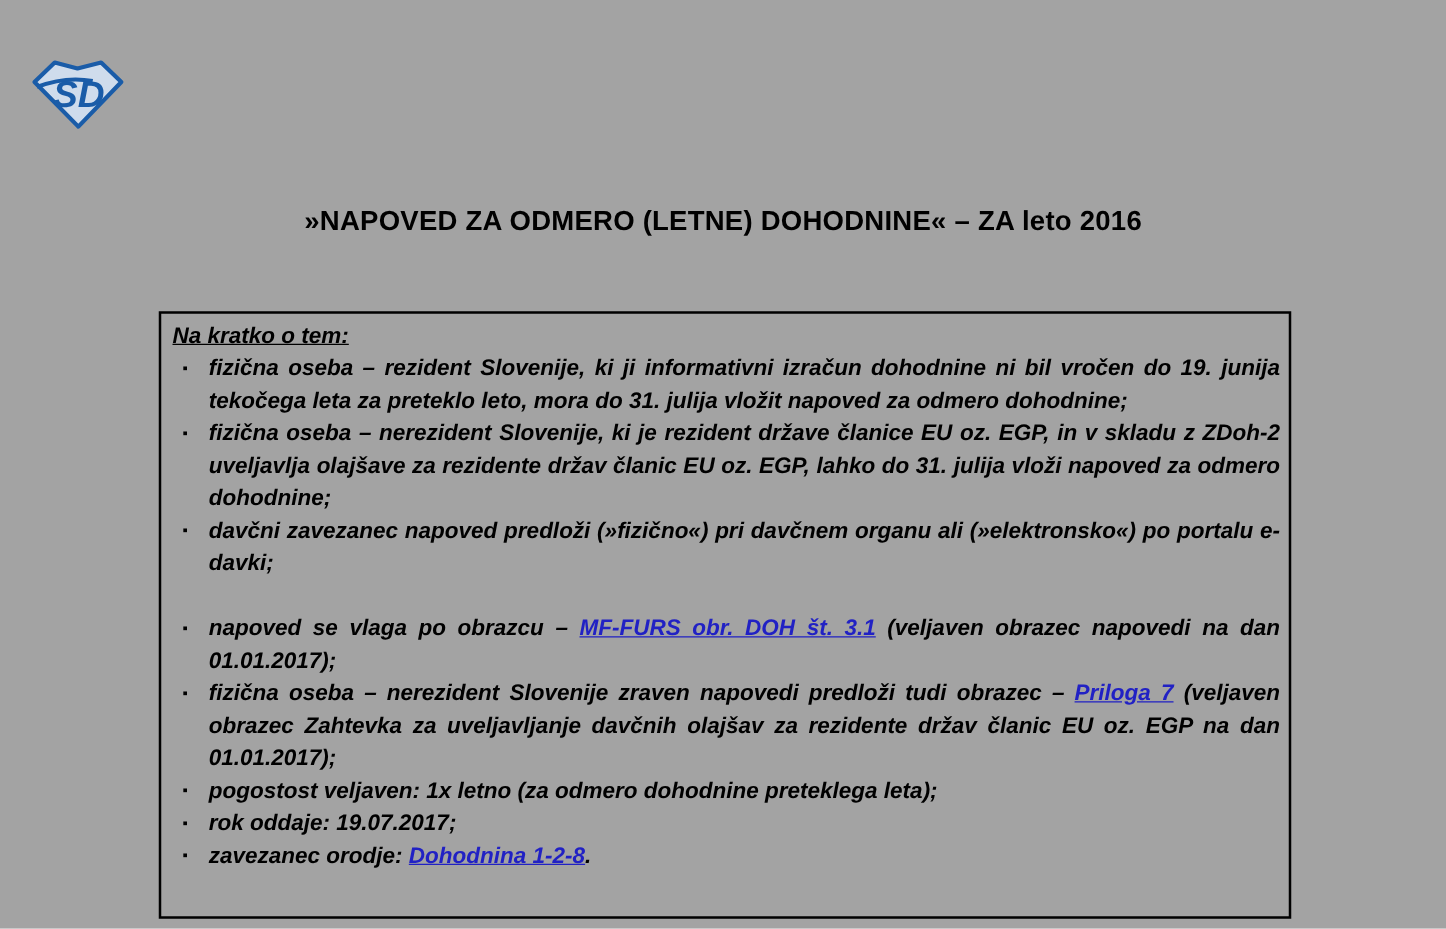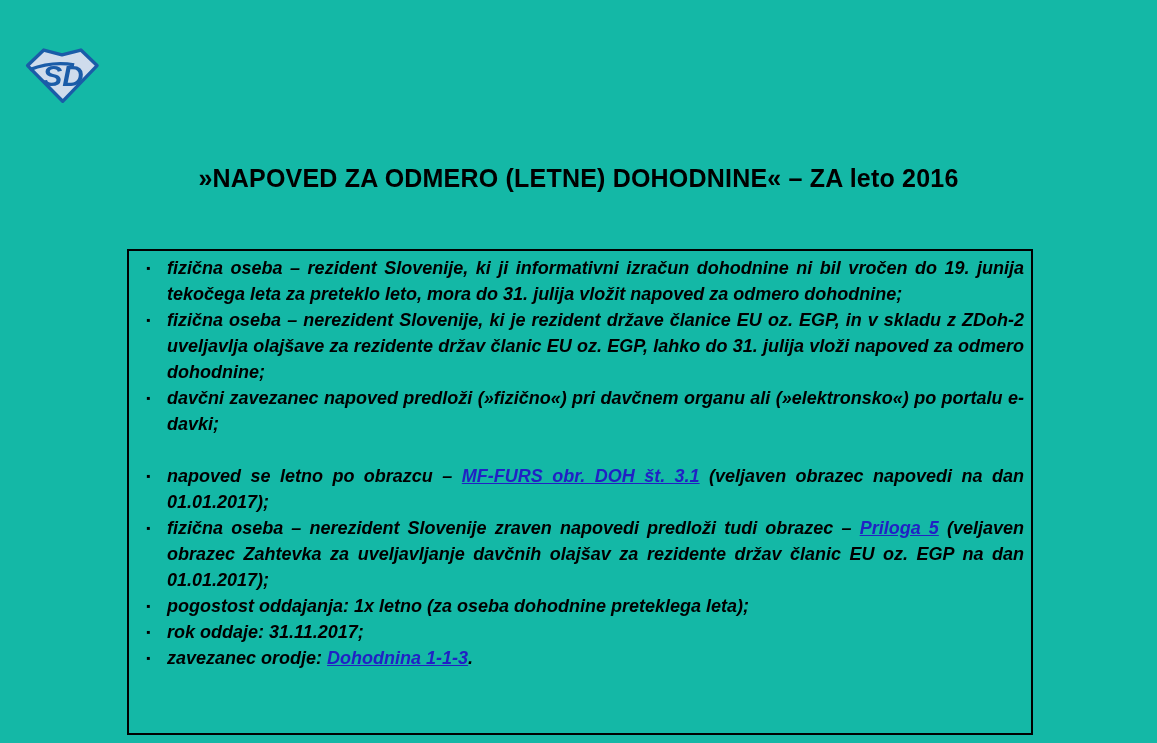--- a/index.html
+++ b/index.html
@@ -5,33 +5,33 @@
   * { margin: 0; padding: 0; box-sizing: border-box; }
   html, body {
     width: 1157px; height: 743px;
     background: #ffffff;
     font-family: "Liberation Sans", sans-serif;
     overflow: hidden;
   }
   .page {
     position: relative;
     width: 1157px; height: 743px;
-    background: #14b8a6;
+    background: #a3a3a3;
   }
   .logo {
     position: absolute;
     left: 24px; top: 46px;
     width: 76px; height: 58px;
   }
   .title {
     position: absolute;
     top: 164px; left: 0;
     width: 100%;
     text-align: center;
-    font-size: 25px;
+    font-size: 22px;
     font-weight: bold;
     color: #000000;
     letter-spacing: 0.2px;
     white-space: nowrap;
   }
   .infobox {
     position: absolute;
     left: 127px; top: 249px;
     width: 906px; height: 486px;
     border: 2px solid #000000;
@@ -76,49 +76,50 @@
 
   <svg class="logo" viewBox="0 0 112 86" xmlns="http://www.w3.org/2000/svg">
     <path d="M5 29 L29 6 L56 13 L84 6 L108 29 L57 82 Z" fill="#cfdcec" stroke="#1a5ca8" stroke-width="5" stroke-linejoin="round"></path>
     <path d="M8 35 Q42 22 74 28" fill="none" stroke="#1a5ca8" stroke-width="5"></path>
     <text x="27" y="59" font-size="44" font-weight="bold" font-style="italic" fill="#1a5ca8">SD</text>
   </svg>
 
   <div class="title">»NAPOVED ZA ODMERO (LETNE) DOHODNINE« – ZA leto 2016</div>
 
   <div class="infobox">
+    <span class="infobox-heading">Na kratko o tem:</span>
     <ul class="bullets">
         <li>
           <span class="bullet-marker">▪</span>
           <span class="bullet-content"><span>fizična oseba – rezident Slovenije, ki ji informativni izračun dohodnine ni bil vročen do 19. junija tekočega leta za preteklo leto, mora do 31. julija vložit napoved za odmero dohodnine;</span></span>
         </li>
         <li>
           <span class="bullet-marker">▪</span>
           <span class="bullet-content"><span>fizična oseba – nerezident Slovenije, ki je rezident države članice EU oz. EGP, in v skladu z ZDoh-2 uveljavlja olajšave za rezidente držav članic EU oz. EGP, lahko do 31. julija vloži napoved za odmero dohodnine;</span></span>
         </li>
         <li>
           <span class="bullet-marker">▪</span>
           <span class="bullet-content"><span>davčni zavezanec napoved predloži (»fizično«) pri davčnem organu ali (»elektronsko«) po portalu e-davki;</span></span>
         </li>
         <li class="gap-before">
           <span class="bullet-marker">▪</span>
-          <span class="bullet-content"><span>napoved se letno po obrazcu – </span><a class="doc-link" href="#">MF-FURS obr. DOH št. 3.1</a><span> (veljaven obrazec napovedi na dan 01.01.2017);</span></span>
+          <span class="bullet-content"><span>napoved se vlaga po obrazcu – </span><a class="doc-link" href="#">MF-FURS obr. DOH št. 3.1</a><span> (veljaven obrazec napovedi na dan 01.01.2017);</span></span>
         </li>
         <li>
           <span class="bullet-marker">▪</span>
-          <span class="bullet-content"><span>fizična oseba – nerezident Slovenije zraven napovedi predloži tudi obrazec – </span><a class="doc-link" href="#">Priloga 5</a><span> (veljaven obrazec Zahtevka za uveljavljanje davčnih olajšav za rezidente držav članic EU oz. EGP na dan 01.01.2017);</span></span>
+          <span class="bullet-content"><span>fizična oseba – nerezident Slovenije zraven napovedi predloži tudi obrazec – </span><a class="doc-link" href="#">Priloga 7</a><span> (veljaven obrazec Zahtevka za uveljavljanje davčnih olajšav za rezidente držav članic EU oz. EGP na dan 01.01.2017);</span></span>
         </li>
         <li>
           <span class="bullet-marker">▪</span>
-          <span class="bullet-content"><span>pogostost oddajanja: 1x letno (za oseba dohodnine preteklega leta);</span></span>
+          <span class="bullet-content"><span>pogostost veljaven: 1x letno (za odmero dohodnine preteklega leta);</span></span>
         </li>
         <li>
           <span class="bullet-marker">▪</span>
-          <span class="bullet-content"><span>rok oddaje: 31.11.2017;</span></span>
+          <span class="bullet-content"><span>rok oddaje: 19.07.2017;</span></span>
         </li>
         <li>
           <span class="bullet-marker">▪</span>
-          <span class="bullet-content"><span>zavezanec orodje: </span><a class="doc-link" href="#">Dohodnina 1-1-3</a><span>.</span></span>
+          <span class="bullet-content"><span>zavezanec orodje: </span><a class="doc-link" href="#">Dohodnina 1-2-8</a><span>.</span></span>
         </li>
       </ul>
   </div>
 
 </div>
 
 </body></html>

